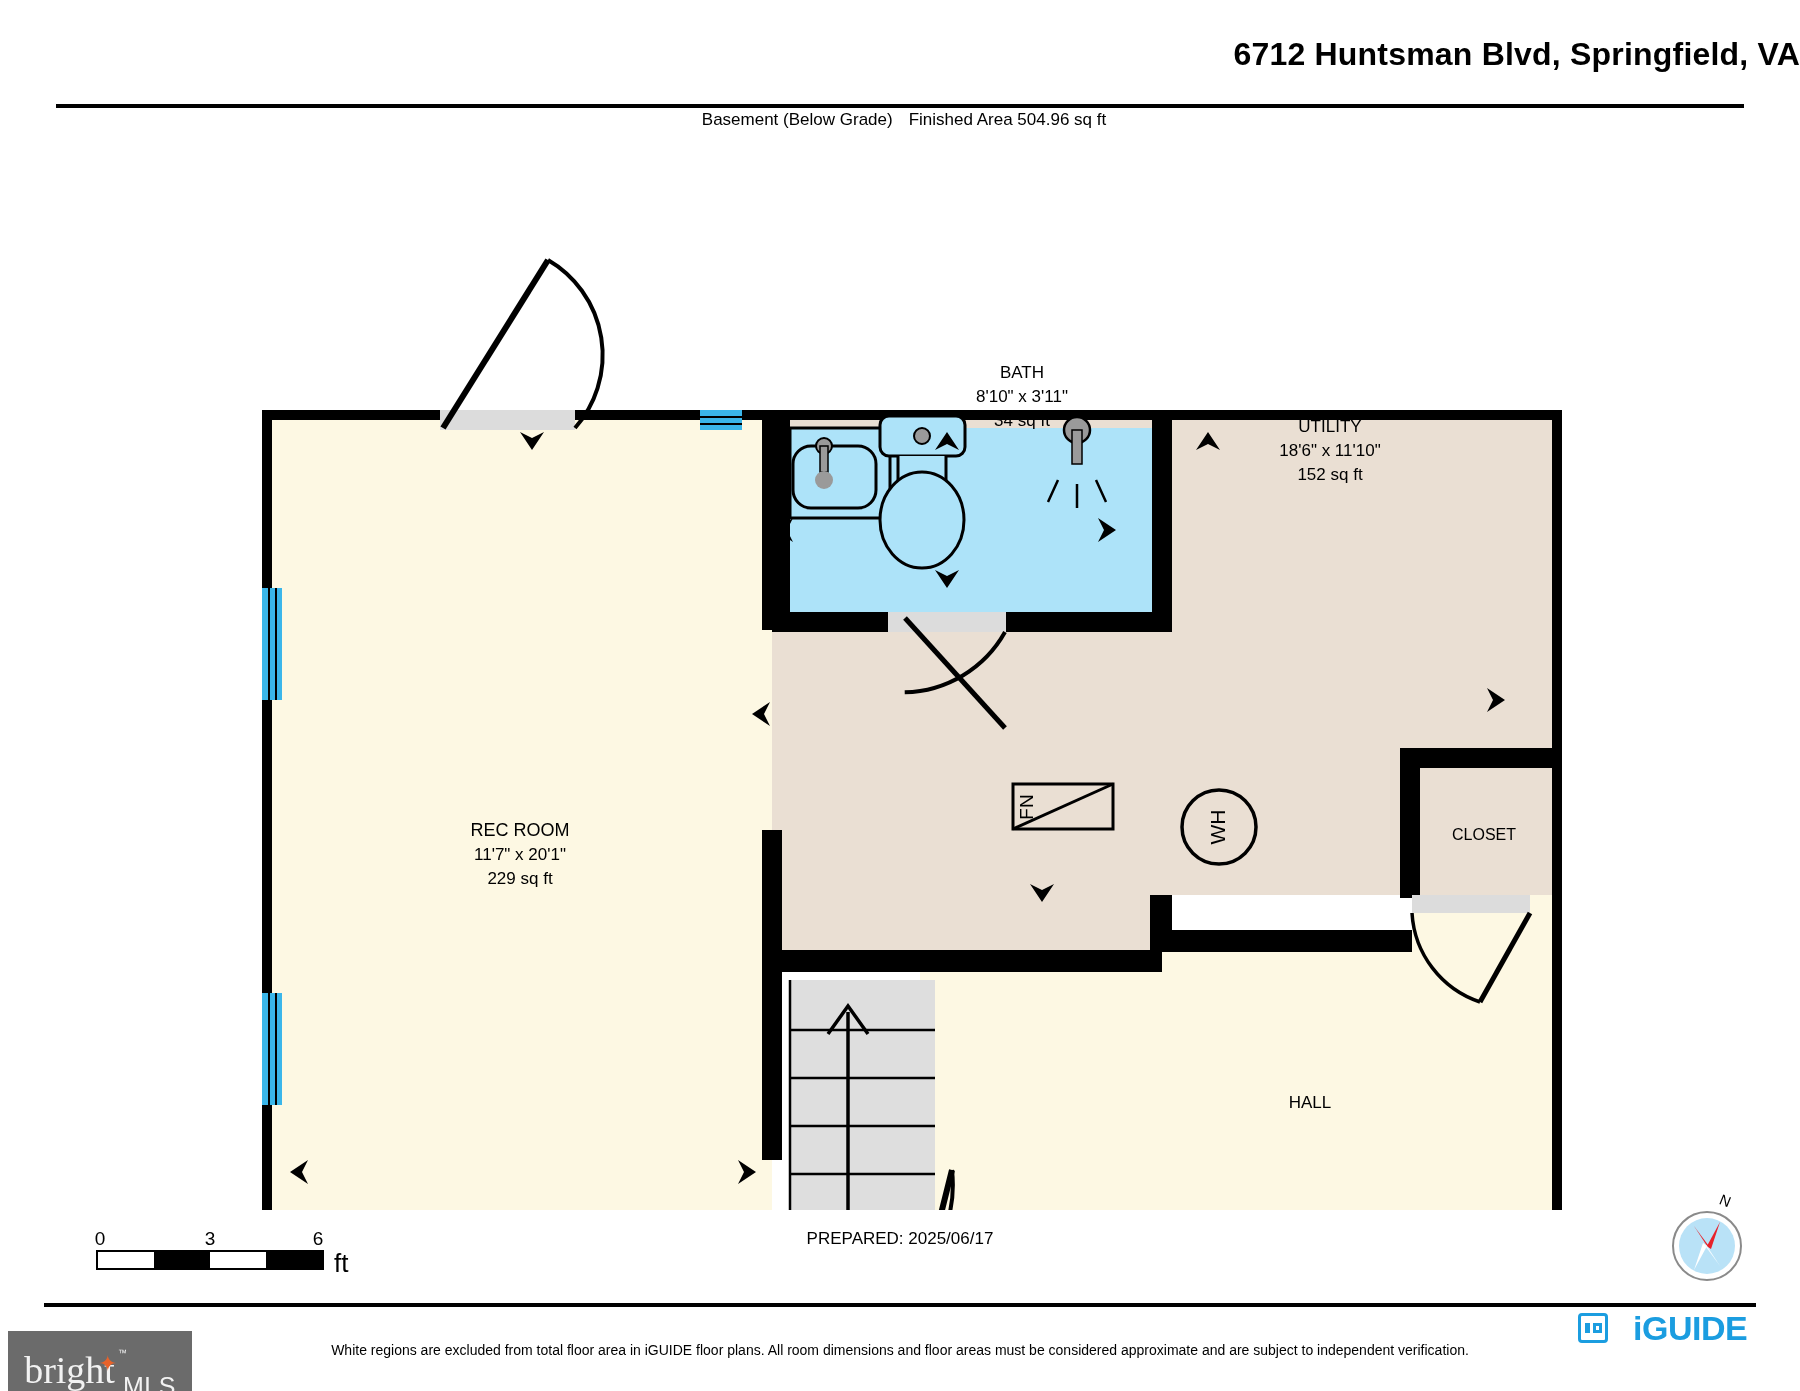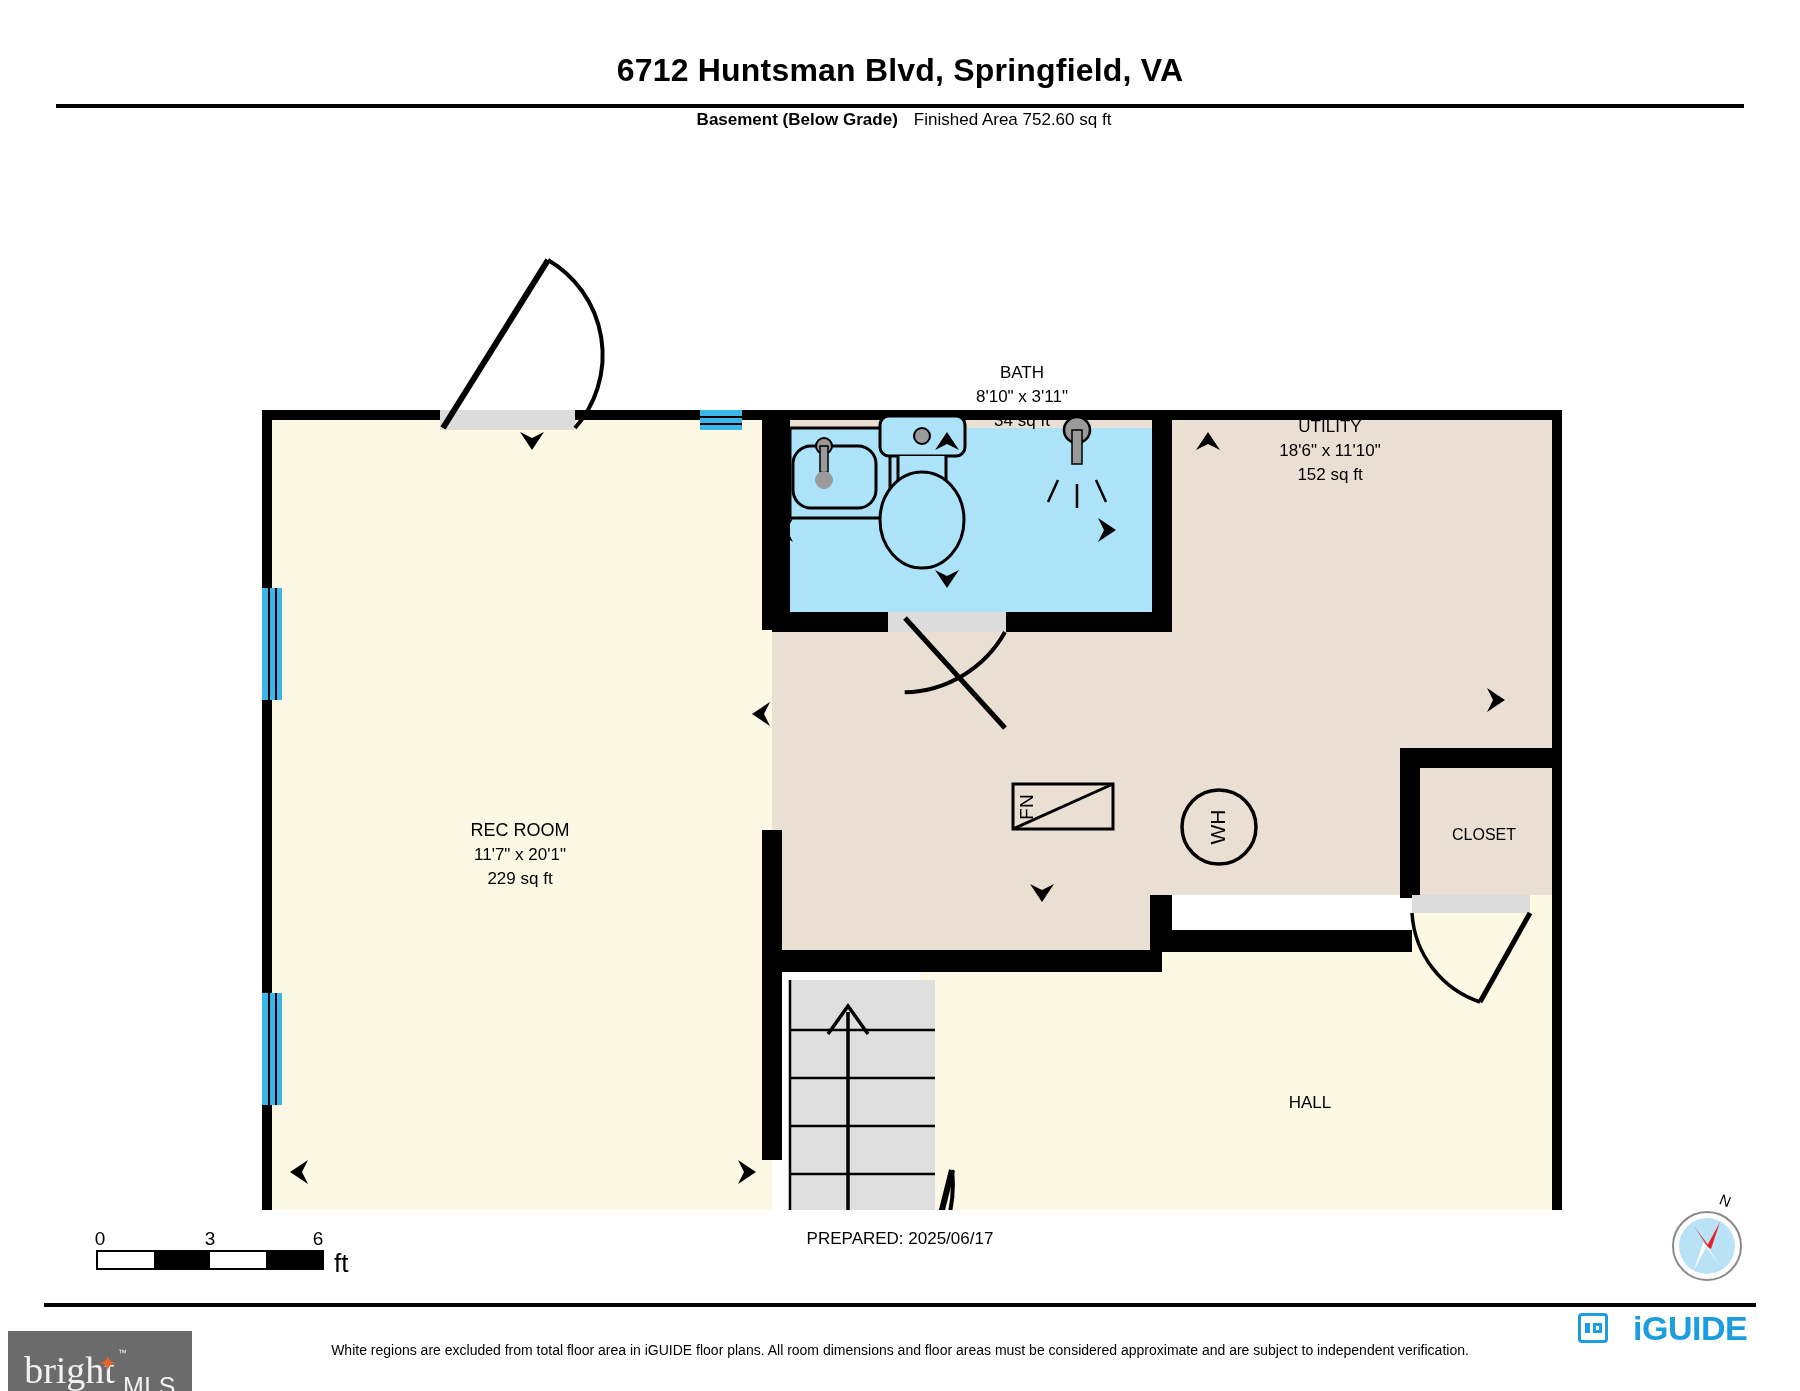--- a/index.html
+++ b/index.html
@@ -13,42 +13,42 @@
     font-family: "Liberation Sans", sans-serif;
     color: #000000;
     position: relative;
     overflow: hidden;
   }
 
   
   .page-title {
     position: absolute;
     left: 0; right: 0;
-    top: 52px;
-    text-align: center;
+    top: 36px;
+    text-align: right;
     font-size: 32px;
     font-weight: bold;
     letter-spacing: 0.2px;
   }
   .title-rule {
     position: absolute;
     left: 56px;
     right: 56px;
     top: 104px;
     height: 4px;
     background: #000;
   }
   .subtitle {
     position: absolute;
     left: 0; right: 0;
     top: 110px;
     text-align: center;
     font-size: 17px;
   }
-  .subtitle .strong { font-weight: bold; margin-left: 8px; }
+  .subtitle .strong { font-weight: normal; margin-left: 8px; }
   .subtitle .sep { display: inline-block; width: 16px; }
 
   
   #floorplan {
     position: absolute;
     left: 0;
     top: 150px;
     width: 1800px;
     height: 1060px;
   }
@@ -209,21 +209,21 @@
     letter-spacing: 0.5px;
     margin-top: 33px;
   }
 </style>
 </head>
 <body>
 
 <div class="page-title">6712 Huntsman Blvd, Springfield, VA</div>
 <div class="title-rule"></div>
 <div class="subtitle">
-  <span class="strong">Basement (Below Grade)</span><span class="sep"></span><span>Finished Area 752.60 sq ft</span>
+  <span class="strong">Basement (Below Grade)</span><span class="sep"></span><span>Finished Area 504.96 sq ft</span>
 </div>
 
 <svg id="floorplan" viewBox="0 0 1800 1060" xmlns="http://www.w3.org/2000/svg">
   <defs>
     <marker id="arrowR" markerWidth="14" markerHeight="14" refX="11" refY="6" orient="auto">
       <path d="M0,1 L12,6 L0,11 L3,6 Z" fill="#000"></path>
     </marker>
   </defs>
 
   <rect x="272" y="270" width="500" height="880" fill="#fdf8e3"></rect>

